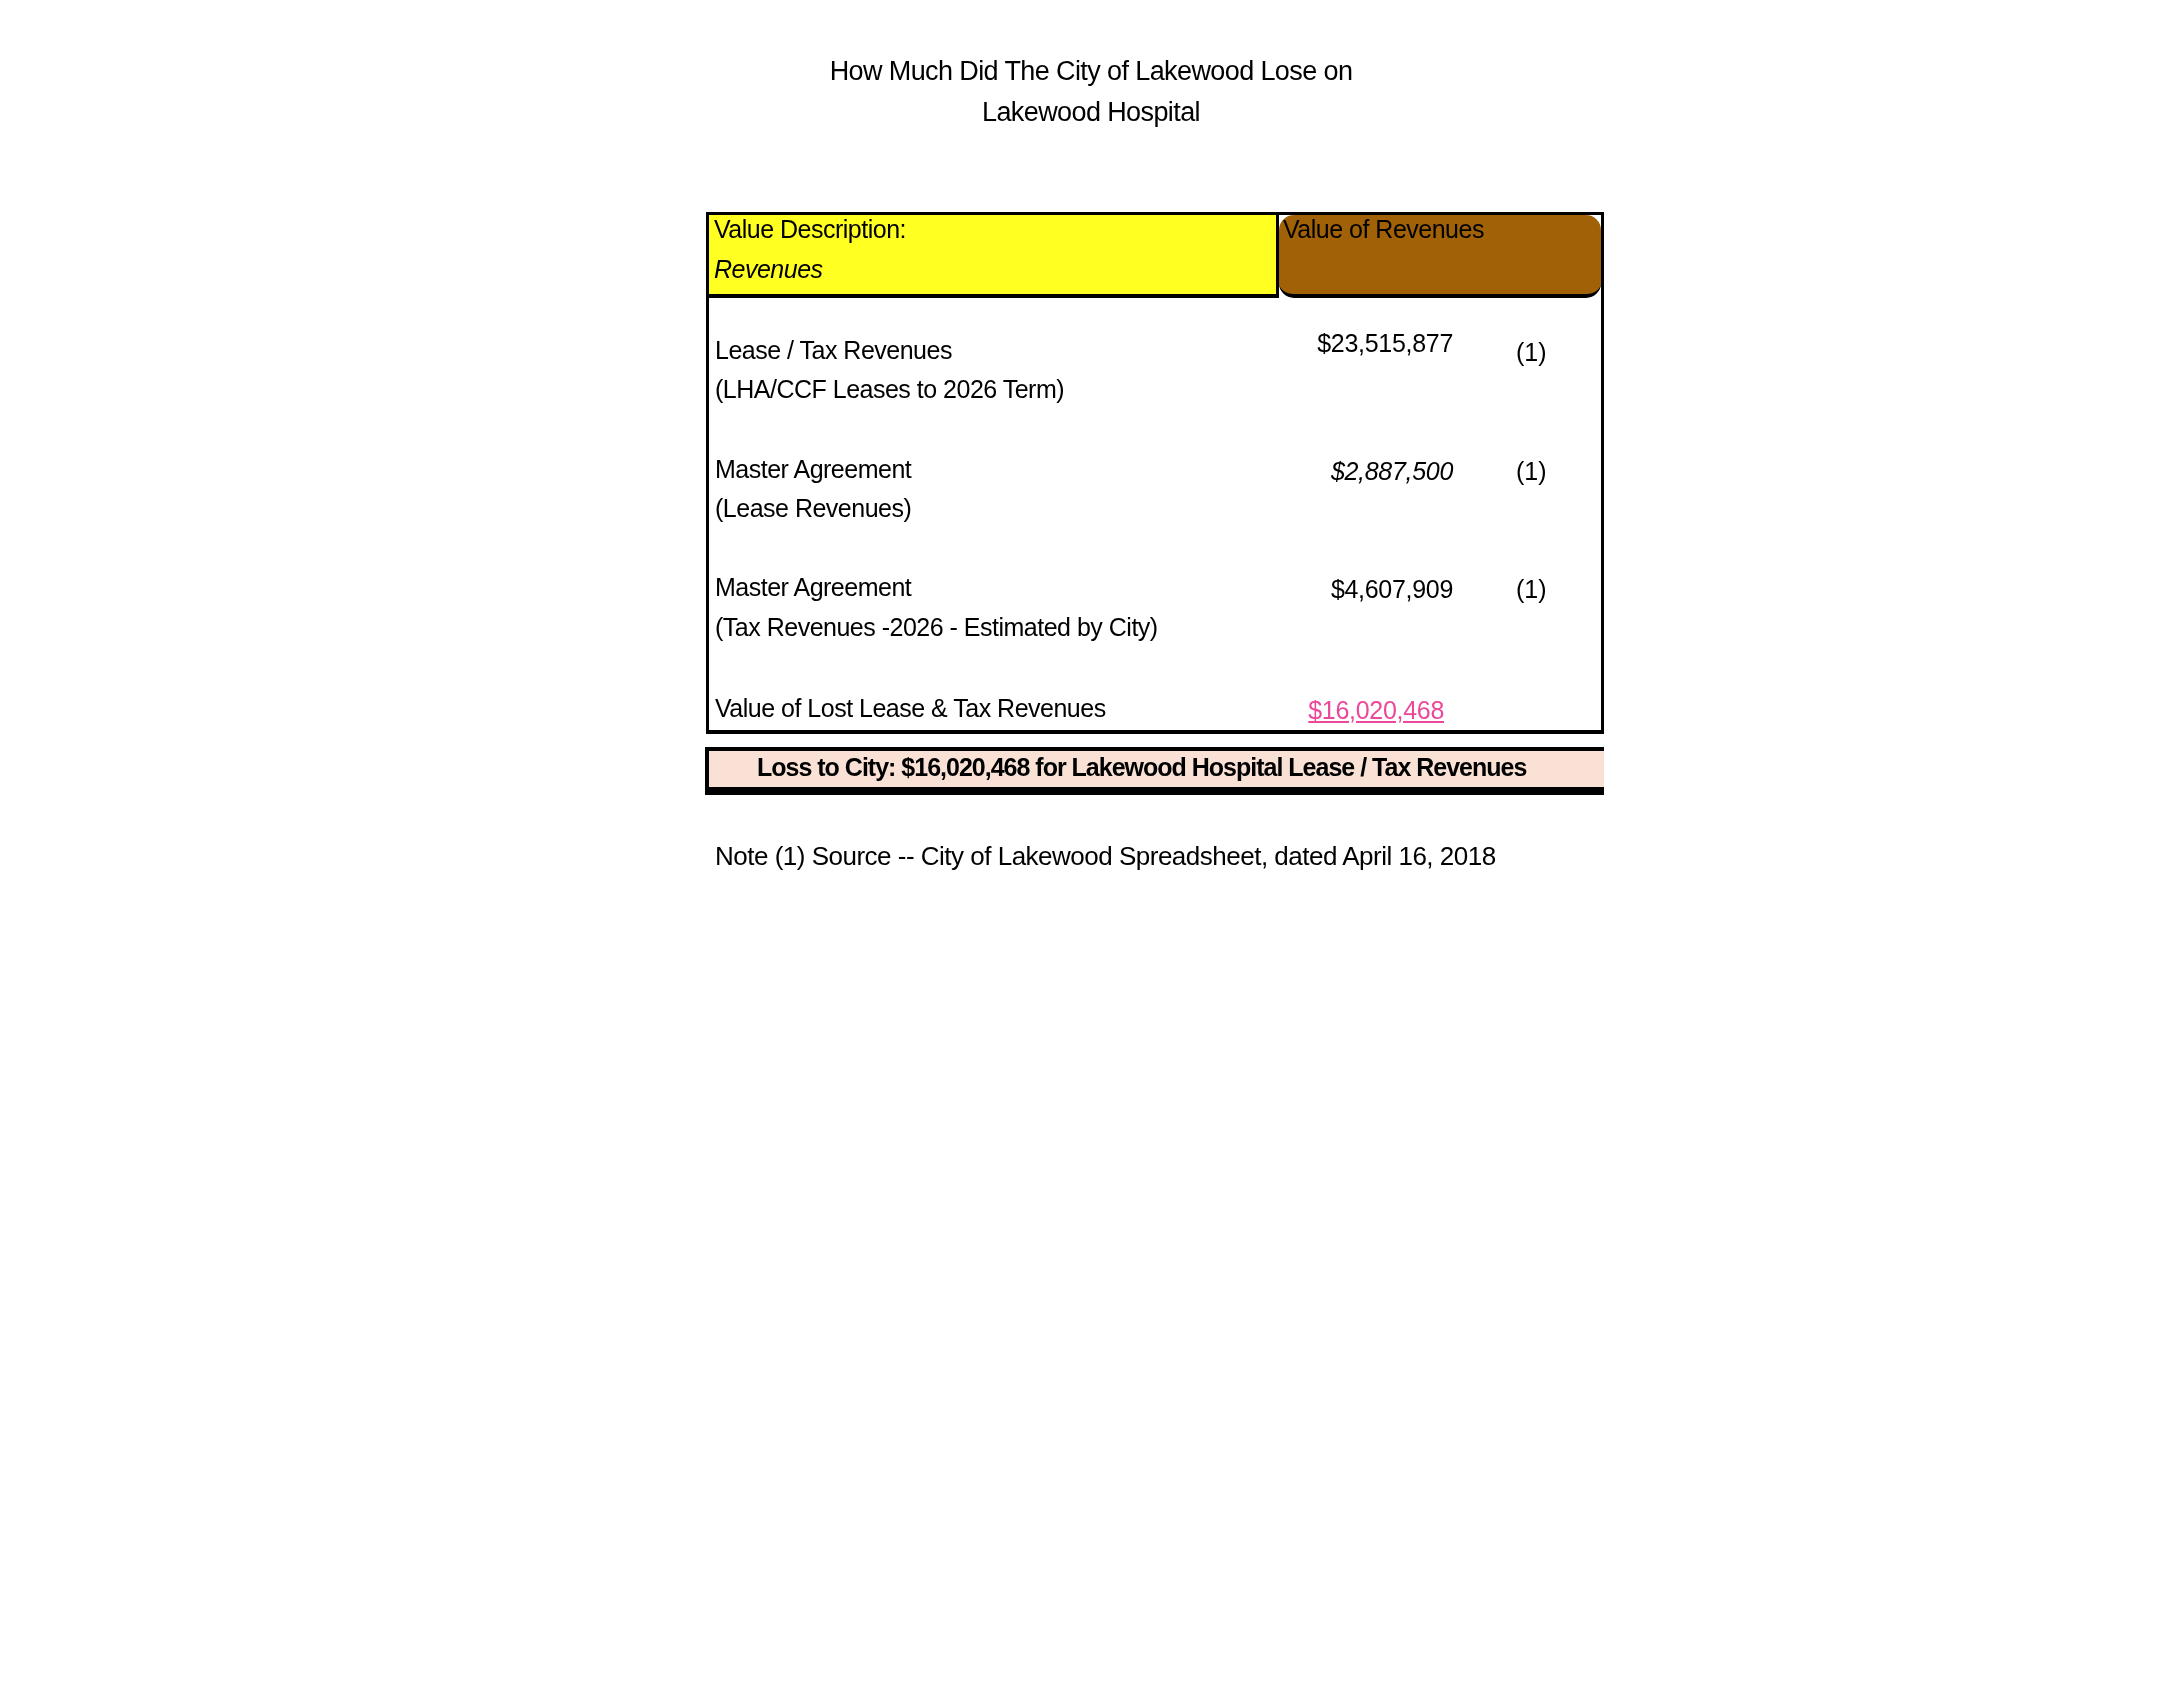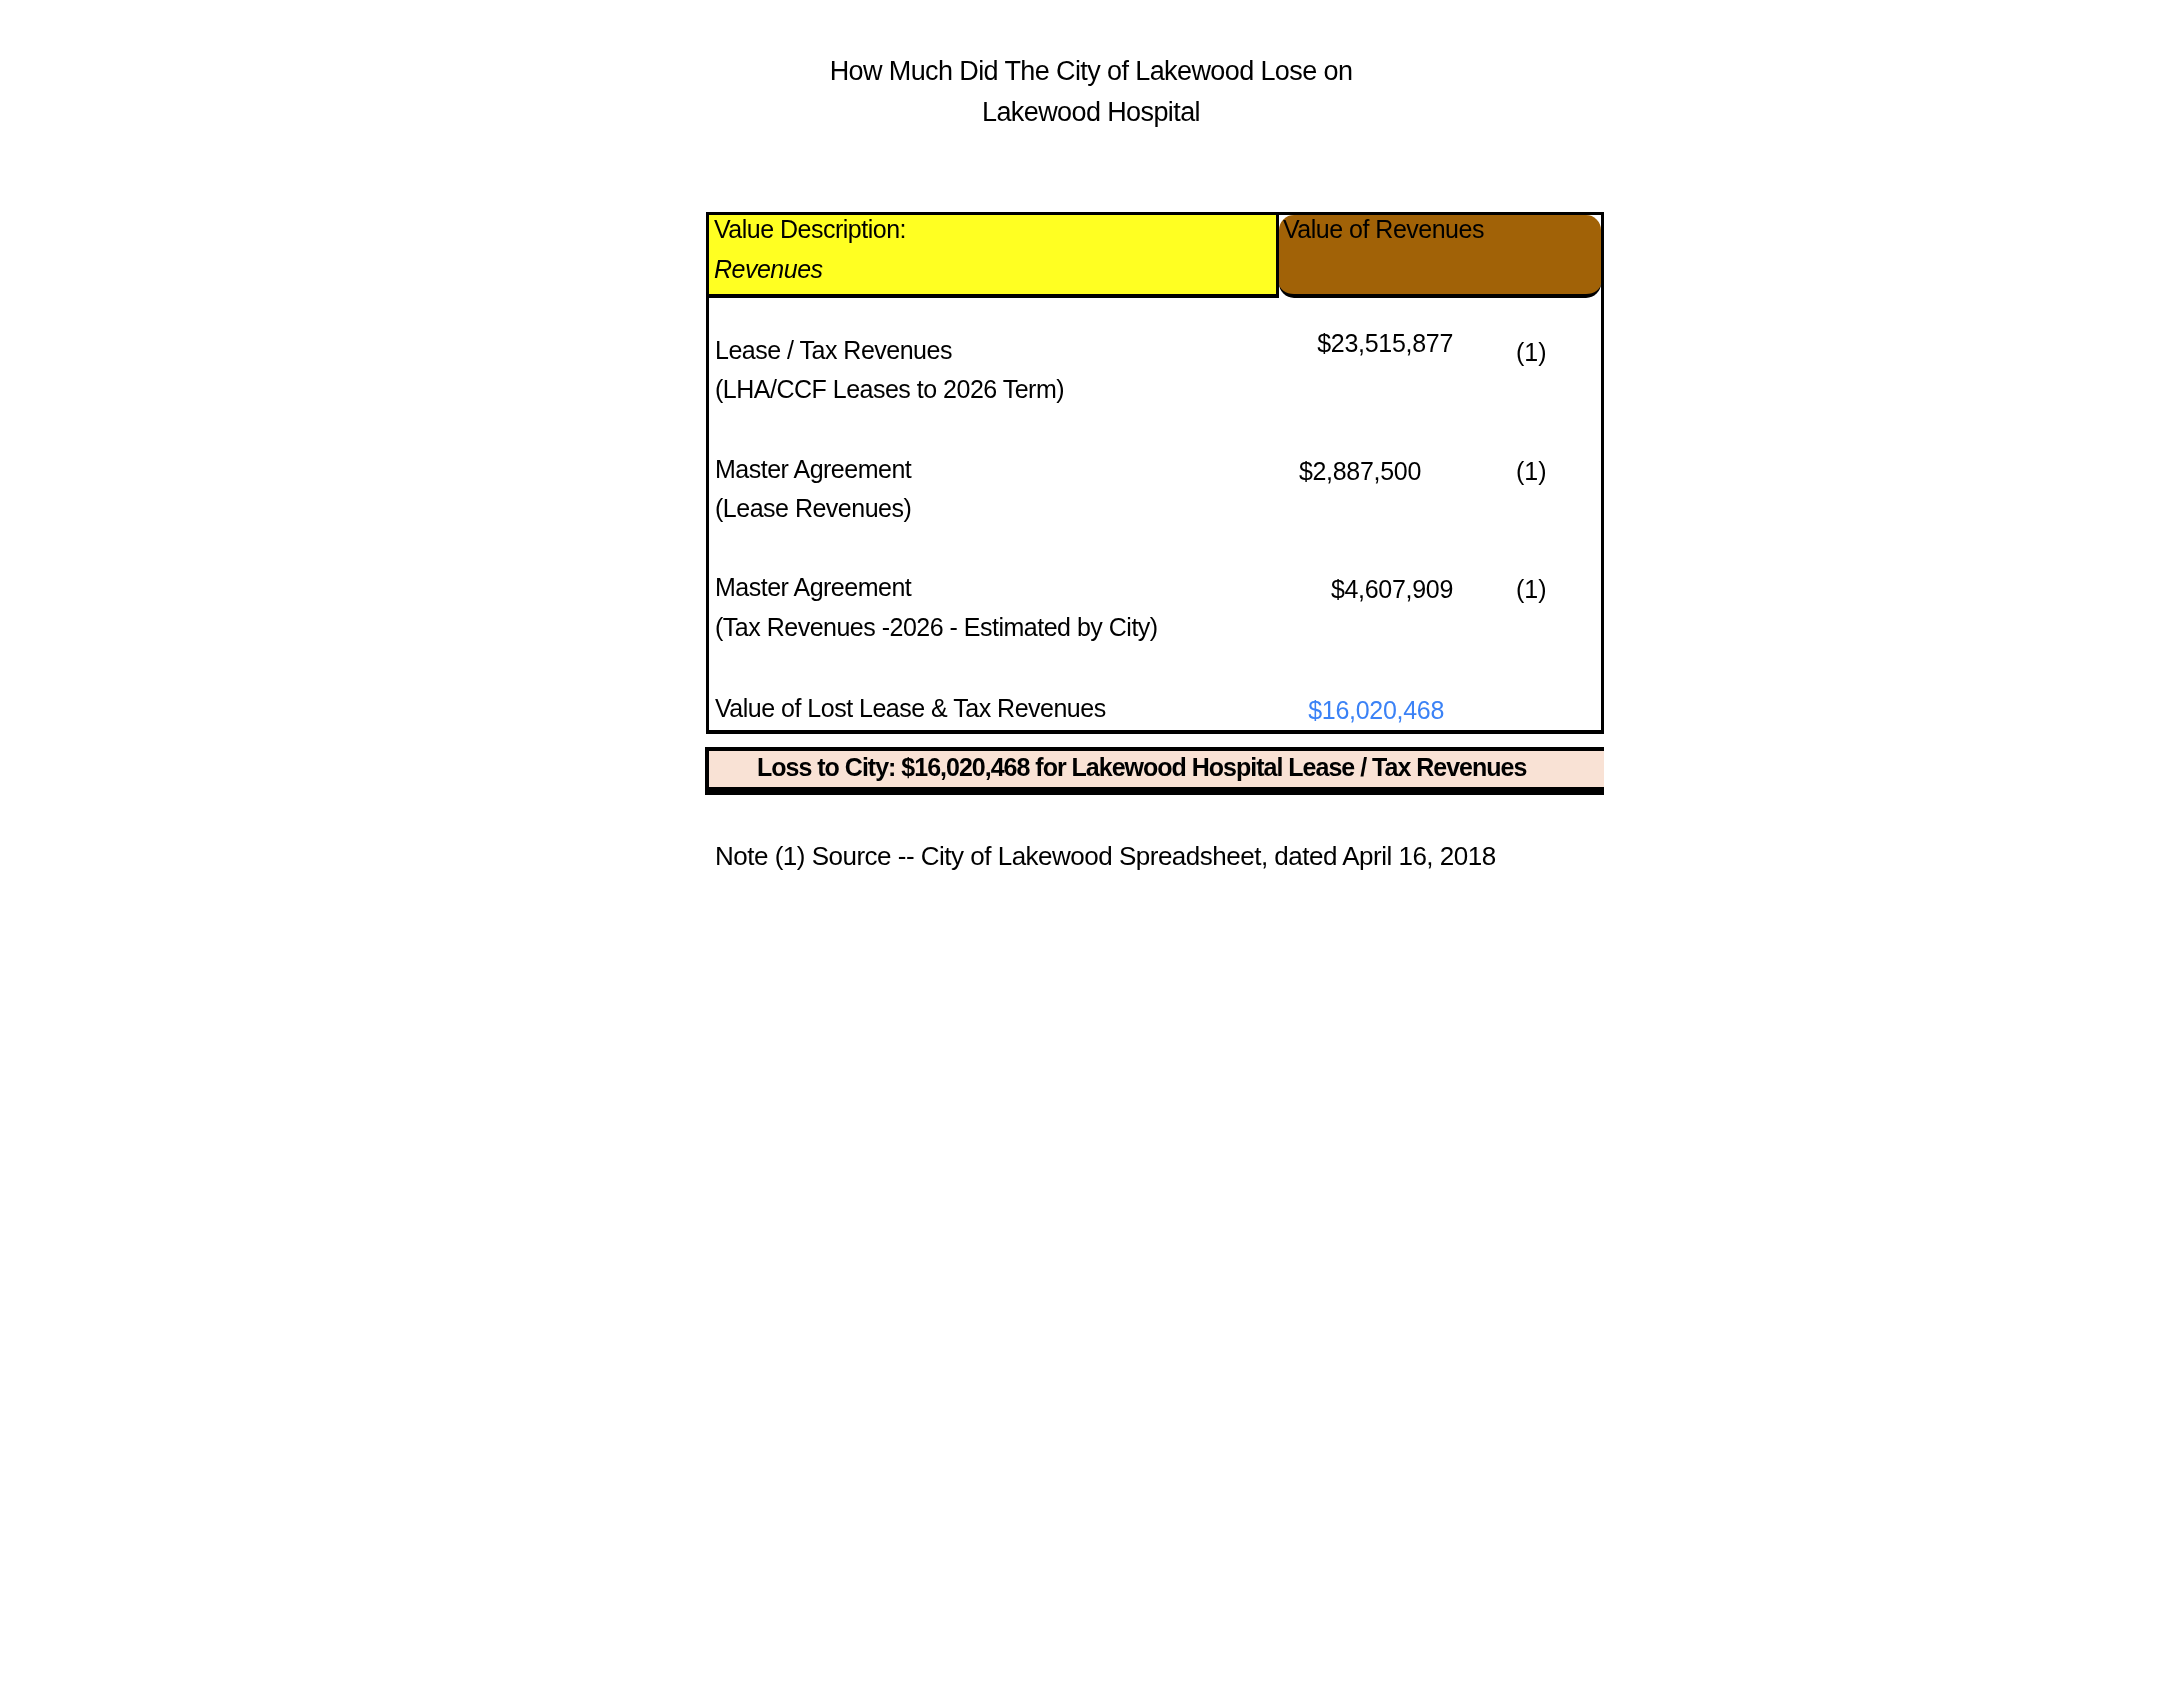--- a/index.html
+++ b/index.html
@@ -19,21 +19,21 @@
       position: absolute; left: 0; top: 0; width: 567px; height: 79px;
       background: #FFFF22; border-right: 3px solid #000; border-bottom: 4px solid #000;
     }
     .hdr-right {
       position: absolute; left: 570px; top: 0; right: 0; height: 79px;
       background: #a16207; border-bottom: 4px solid #000; border-radius: 15px;
     }
     .cell-text { position: absolute; font-size: 25px; letter-spacing: -0.5px; line-height: 40px; }
     .val { position: absolute; font-size: 25px; letter-spacing: -0.3px; text-align: right; width: 198px; }
     .note-ref { position: absolute; font-size: 25px; }
-    .red { color: #3b82f6; }
+    .red { color: #ec4899; text-decoration: underline; }
     .loss {
       position: absolute; left: 705px; top: 747px; width: 895px; height: 36px;
       background: #F9E2D5; border-top: 4px solid #000; border-left: 4px solid #000;
       border-bottom: 8px solid #000;
     }
     .loss-text {
       position: absolute; left: 4px; top: 2px; font-size: 25px; font-weight: bold;
       letter-spacing: -1px; white-space: nowrap; margin-left: 44px;
     }
     .note {
@@ -59,21 +59,21 @@
   <div>
     <div class="cell-text" style="left:6px; top:115px;">Lease / Tax Revenues</div>
     <div class="cell-text" style="left:6px; top:154px;">(LHA/CCF Leases to 2026 Term)</div>
     <div class="val" style="left:546px; top:114px;">$23,515,877</div>
     <div class="note-ref" style="left:807px; top:123px;">(1)</div>
   </div>
 
   <div>
     <div class="cell-text" style="left:6px; top:234px;">Master Agreement</div>
     <div class="cell-text" style="left:6px; top:273px;">(Lease Revenues)</div>
-    <div class="val" style="left:514px; top:242px;">$2,887,500</div>
+    <div class="val" style="left:546px; top:242px;font-style:italic;">$2,887,500</div>
     <div class="note-ref" style="left:807px; top:242px;">(1)</div>
   </div>
 
   <div>
     <div class="cell-text" style="left:6px; top:352px;">Master Agreement</div>
     <div class="cell-text" style="left:6px; top:392px;">(Tax Revenues -2026 - Estimated by City)</div>
     <div class="val" style="left:546px; top:360px;">$4,607,909</div>
     <div class="note-ref" style="left:807px; top:360px;">(1)</div>
   </div>
 

